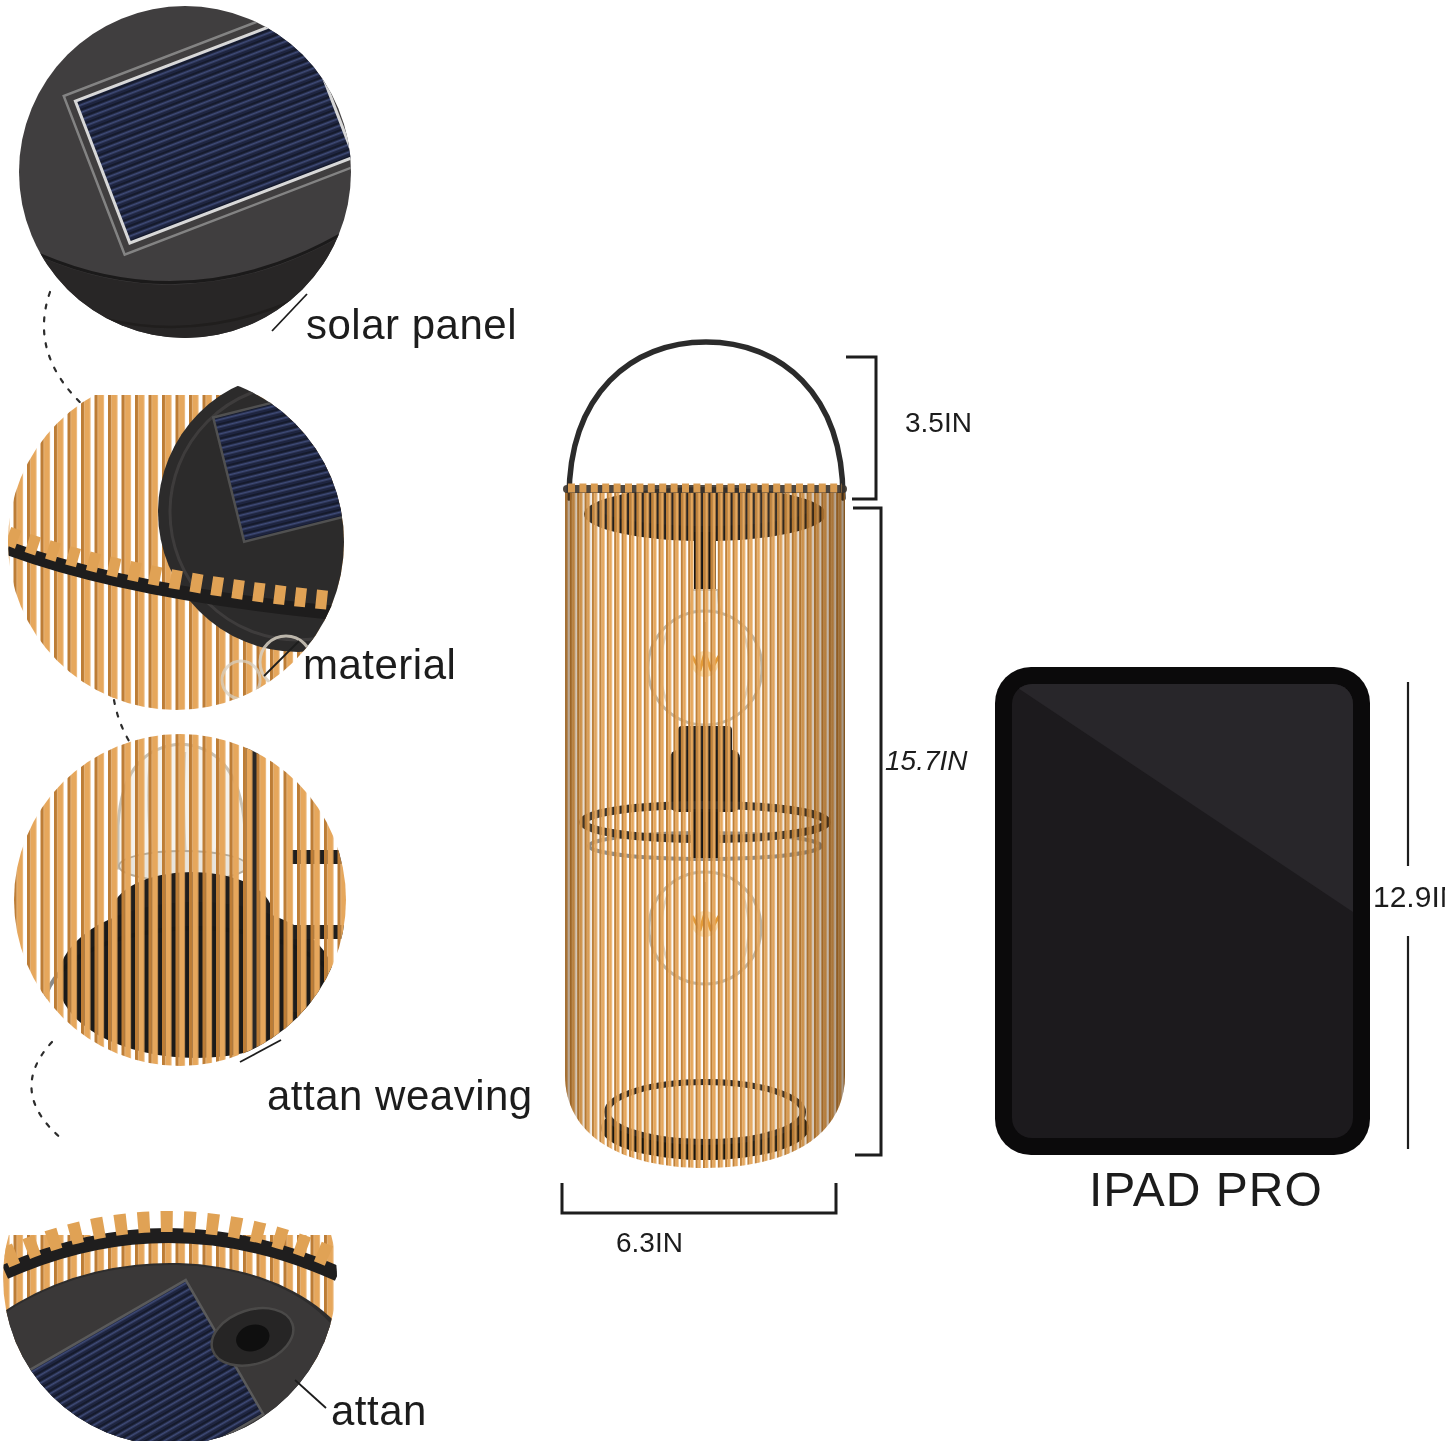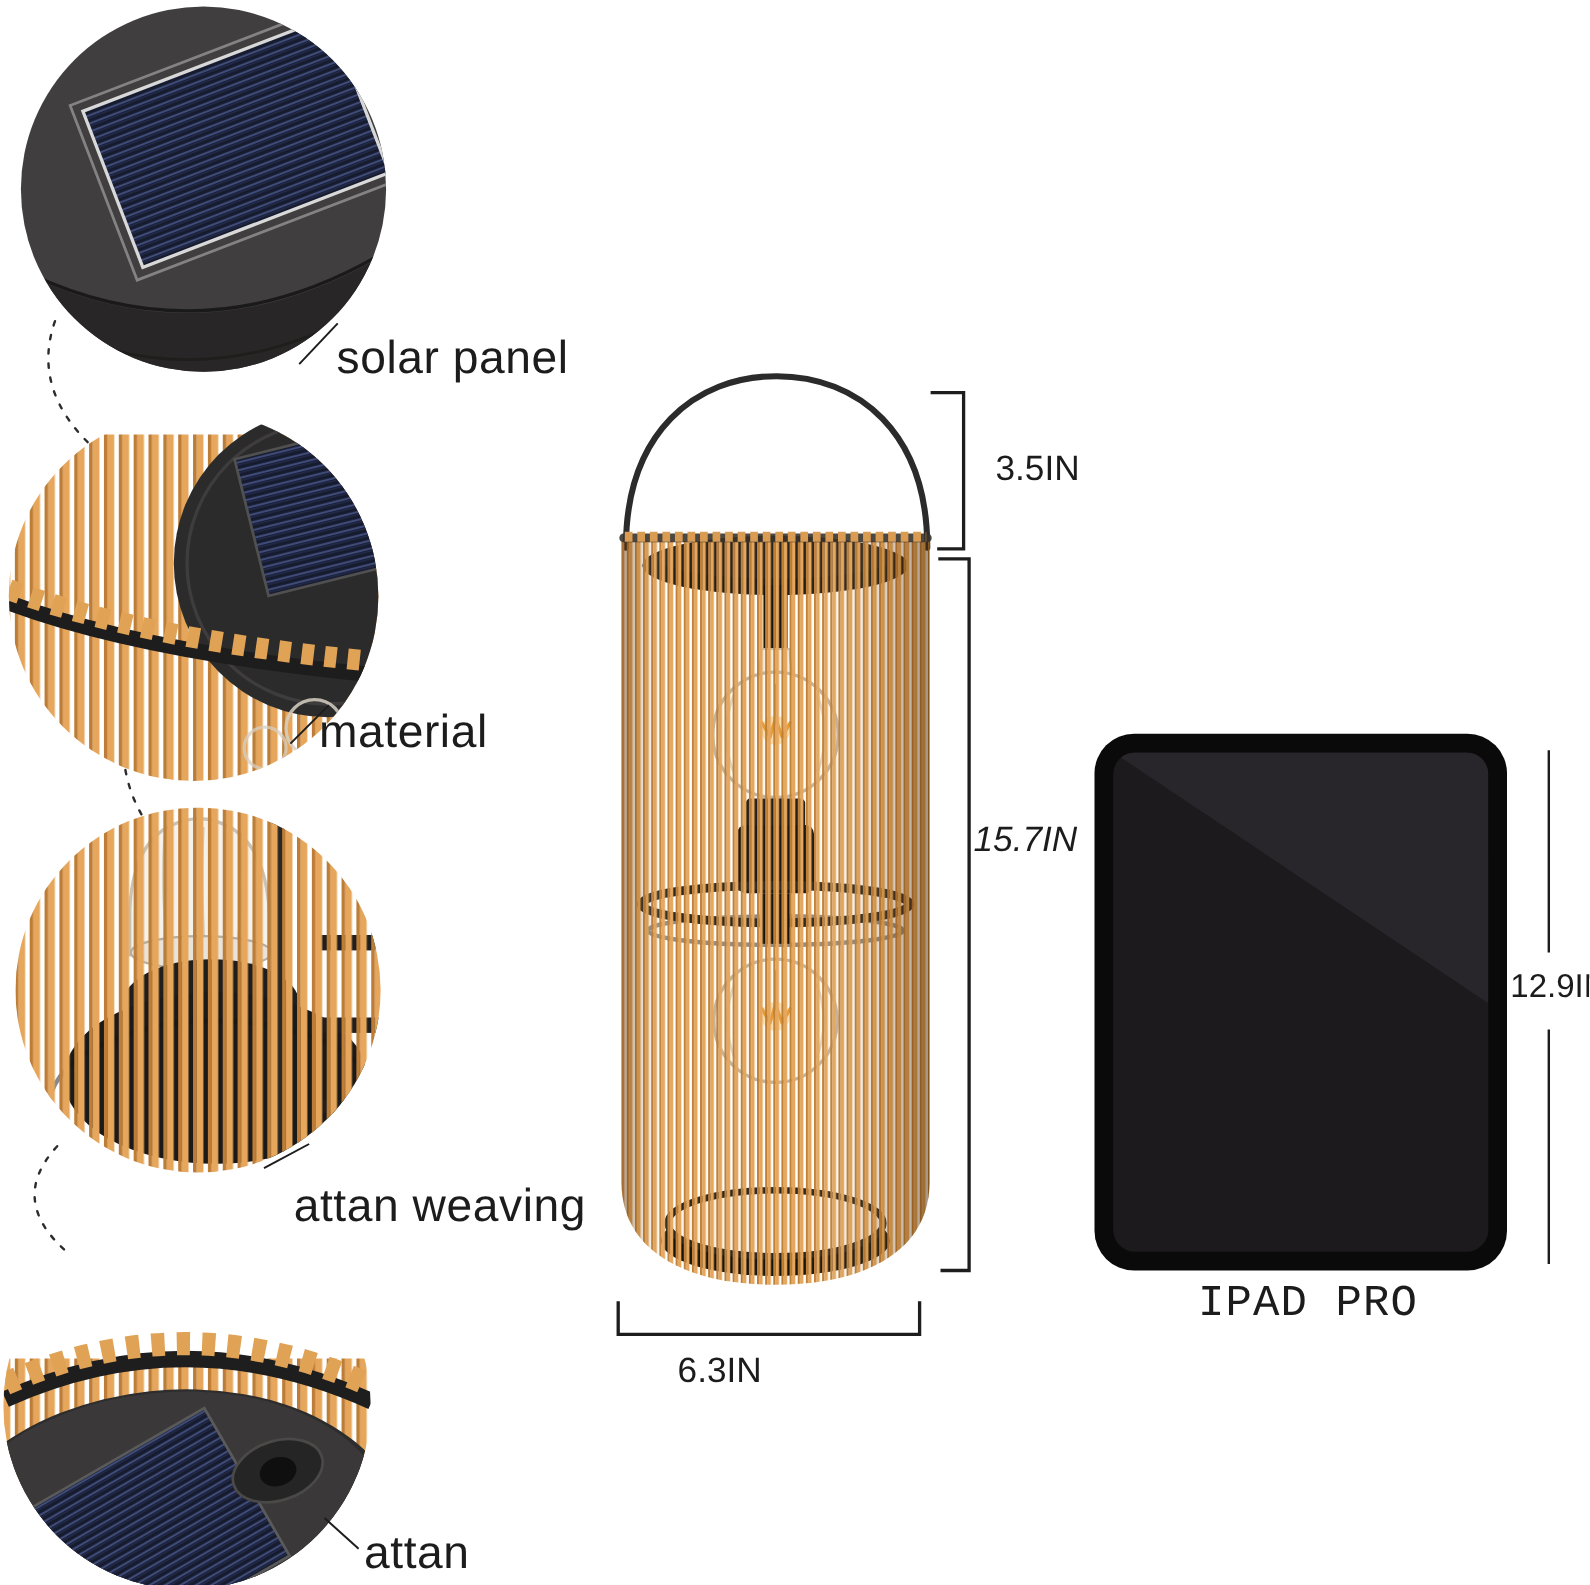--- a/index.html
+++ b/index.html
@@ -12,23 +12,23 @@
   }
   .gfx{position:absolute;left:0;top:0;}
   .t{
     position:absolute;
     color:#1c1c1c;
     white-space:nowrap;
     font-family:"Liberation Sans", sans-serif;
     line-height:1.1;
   }
   .callout-label{font-size:42px;letter-spacing:0.5px;}
-  .dim-label{font-size:32px;}
+  .dim-label{font-size:28px;}
   .dim-label-small{font-size:30px;}
-  .ipad-label{font-size:40px;letter-spacing:1px;font-family:Liberation Mono, monospace;}
+  .ipad-label{font-size:48px;letter-spacing:1px;}
 </style>
 </head>
 <body>
 
 <div class="canvas">
 
   <svg class="gfx" width="1445" height="1441" viewBox="0 0 1445 1441">
     <defs>
 
       <pattern id="rattan" width="7.4" height="10" patternUnits="userSpaceOnUse">
@@ -208,21 +208,21 @@
     <g>
       <rect x="995" y="667" width="375" height="488" rx="36" fill="#0b0a0b"></rect>
       <rect x="1012" y="684" width="341" height="454" rx="20" fill="#1c1a1d"></rect>
       <g clip-path="url(#clipIpadScreen)">
         <path d="M1012,684 L1353,684 L1353,912 Z" fill="#28262a"></path>
       </g>
     </g>
   </svg>
 
   <div class="t callout-label" style="left:306px;top:302px;">solar panel</div>
-  <div class="t callout-label" style="left:290px;top:642px;">material</div>
+  <div class="t callout-label" style="left:303px;top:642px;">material</div>
   <div class="t callout-label" style="left:267px;top:1058px;margin-top:15px;">attan weaving</div>
   <div class="t callout-label" style="left:331px;top:1388px;">attan</div>
 
   <div class="t dim-label" style="left:905px;top:408px;">3.5IN</div>
   <div class="t dim-label" style="left:885px;top:746px;font-style:italic;">15.7IN</div>
   <div class="t dim-label" style="left:616px;top:1228px;">6.3IN</div>
   <div class="t dim-label-small" style="left:1373px;top:880px;">12.9IN</div>
 
   <div class="t ipad-label" style="left:1089px;top:1164px;">IPAD PRO</div>
 

